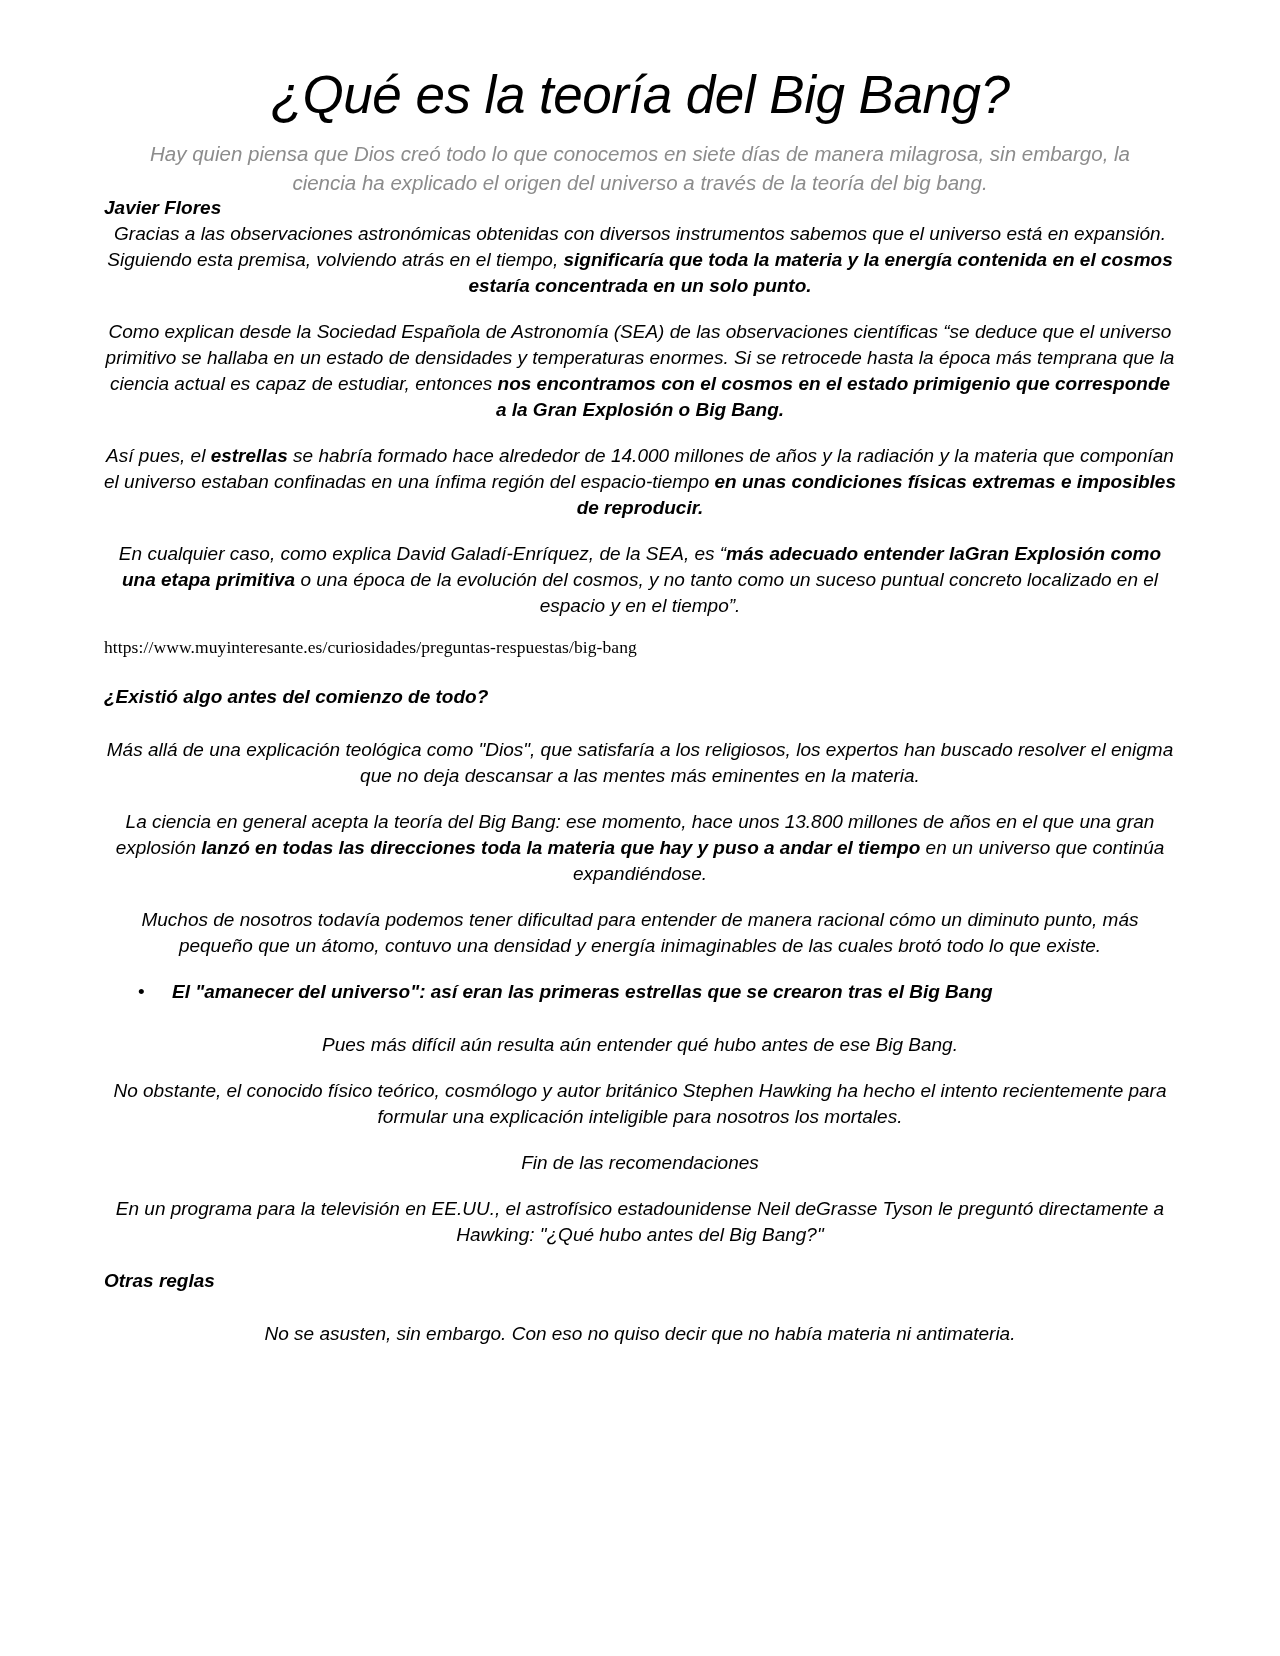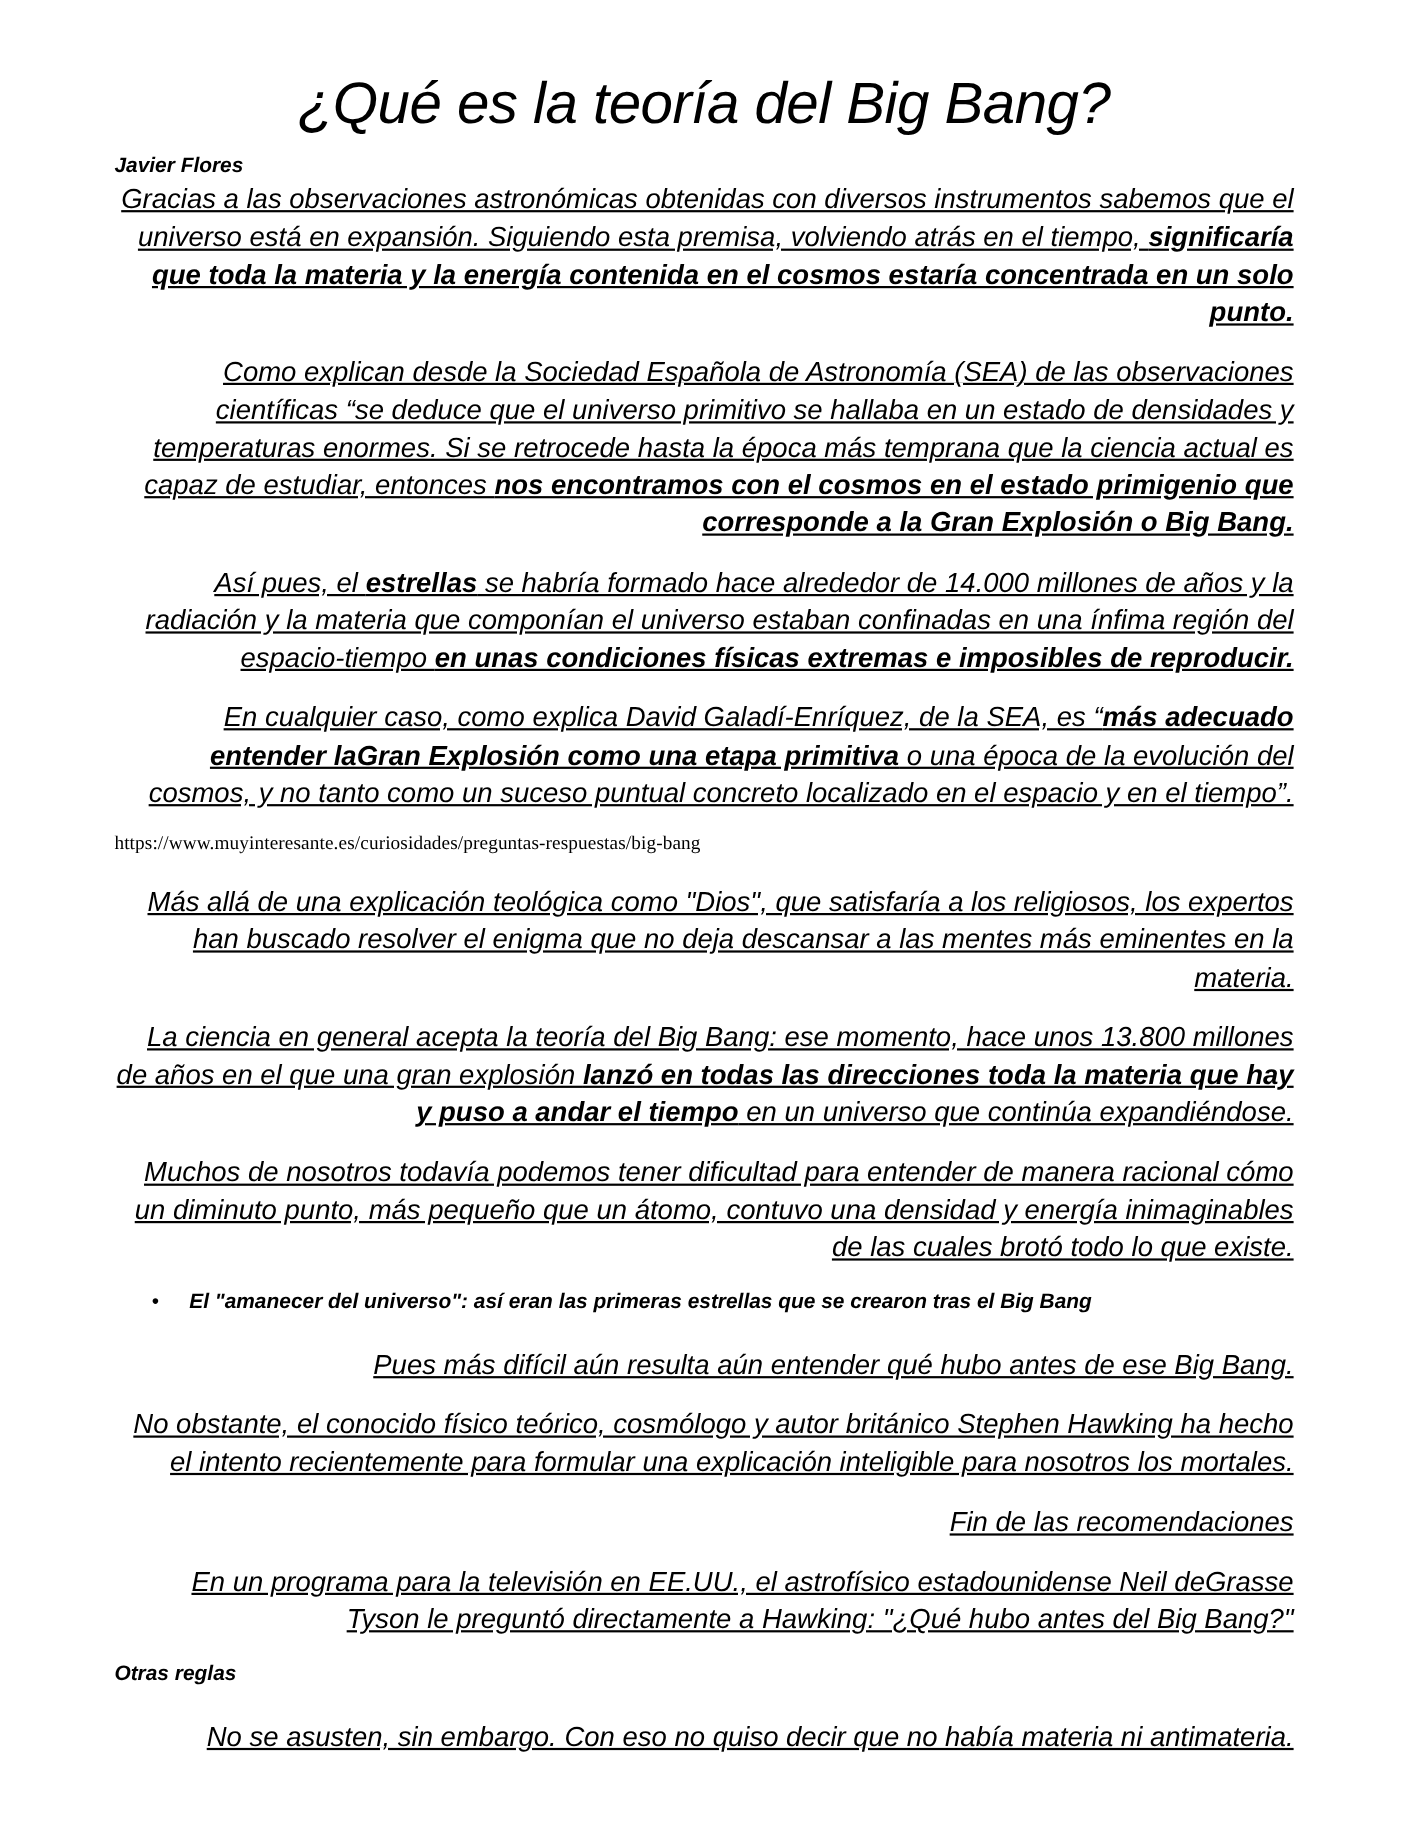--- a/index.html
+++ b/index.html
@@ -39,26 +39,25 @@
   }
   .body-block {
   }
   .byline {
     font-size: 19px;
     font-style: italic;
     font-weight: bold;
     margin: 0 0 2px 0;
   }
   p.para {
-    font-size: 25px;
+    font-size: 19px;
     font-style: italic;
     line-height: 1.37;
     margin: 0 0 20px 0;
-    text-align: right;
-    text-decoration: underline;
+    text-align: center;
   }
   p.para.tight {
     margin-bottom: 18px;
   }
   .b {
     font-weight: bold;
   }
   .url-line {
     font-family: "Liberation Serif", serif;
     font-size: 17.5px;
@@ -91,36 +90,38 @@
     line-height: 1.4;
   }
 </style>
 </head>
 <body>
 
 <div class="page">
 
   <h1 class="doc-title">¿Qué es la teoría del Big Bang?</h1>
 
+  <div class="doc-subtitle">Hay quien piensa que Dios creó todo lo que conocemos en siete días de manera milagrosa, sin embargo, la ciencia ha explicado el origen del universo a través de la teoría del big bang.</div>
 
   <div class="body-block">
 
     <div class="byline">Javier Flores</div>
 
     <p class="para"><span>Gracias a las observaciones astronómicas obtenidas con diversos instrumentos sabemos que el universo está en expansión. Siguiendo esta premisa, volviendo atrás en el tiempo, </span><span class="b">significaría que toda la materia y la energía contenida en el cosmos estaría concentrada en un solo punto.</span></p>
 
     <p class="para"><span>Como explican desde la Sociedad Española de Astronomía (SEA) de las observaciones científicas “se deduce que el universo primitivo se hallaba en un estado de densidades y temperaturas enormes. Si se retrocede hasta la época más temprana que la ciencia actual es capaz de estudiar, entonces </span><span class="b">nos encontramos con el cosmos en el estado primigenio que corresponde a la Gran Explosión o Big Bang.</span></p>
 
     <p class="para"><span>Así pues, el </span><span class="b">estrellas</span><span> se habría formado hace alrededor de 14.000 millones de años y la radiación y la materia que componían el universo estaban confinadas en una ínfima región del espacio-tiempo </span><span class="b">en unas condiciones físicas extremas e imposibles de reproducir.</span></p>
 
     <p class="para tight"><span>En cualquier caso, como explica David Galadí-Enríquez, de la SEA, es “</span><span class="b">más adecuado entender laGran Explosión como una etapa primitiva</span><span> o una época de la evolución del cosmos, y no tanto como un suceso puntual concreto localizado en el espacio y en el tiempo”.</span></p>
 
     <div class="url-line">https://www.muyinteresante.es/curiosidades/preguntas-respuestas/big-bang</div>
 
 
+    <div class="heading-bold">¿Existió algo antes del comienzo de todo?</div>
 
     <p class="para">Más allá de una explicación teológica como "Dios", que satisfaría a los religiosos, los expertos han buscado resolver el enigma que no deja descansar a las mentes más eminentes en la materia.</p>
 
     <p class="para"><span>La ciencia en general acepta la teoría del Big Bang: ese momento, hace unos 13.800 millones de años en el que una gran explosión </span><span class="b">lanzó en todas las direcciones toda la materia que hay y puso a andar el tiempo</span><span> en un universo que continúa expandiéndose.</span></p>
 
     <p class="para">Muchos de nosotros todavía podemos tener dificultad para entender de manera racional cómo un diminuto punto, más pequeño que un átomo, contuvo una densidad y energía inimaginables de las cuales brotó todo lo que existe.</p>
 
     <div class="bullet-row">
       <span class="bullet-dot">•</span>
       <span class="bullet-text">El "amanecer del universo": así eran las primeras estrellas que se crearon tras el Big Bang</span>

